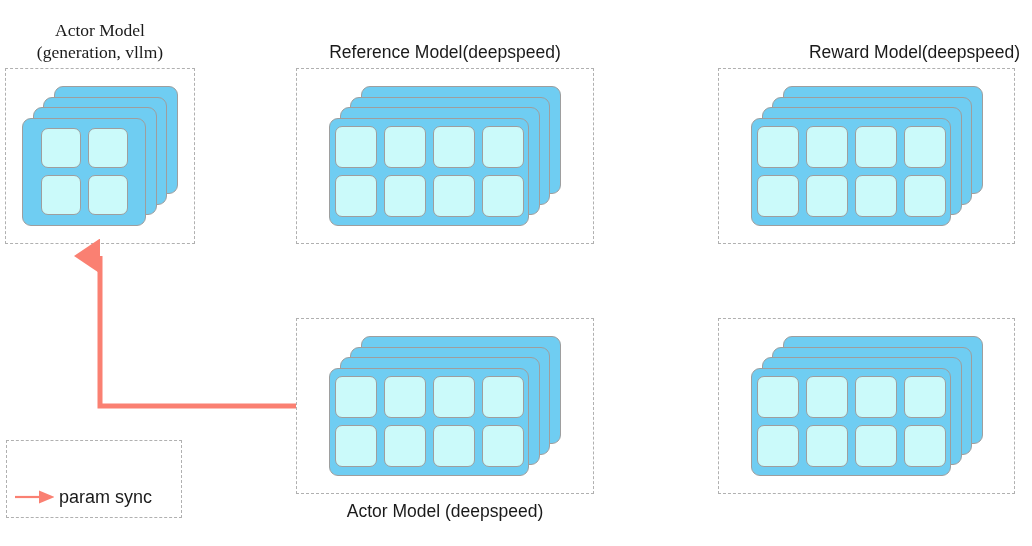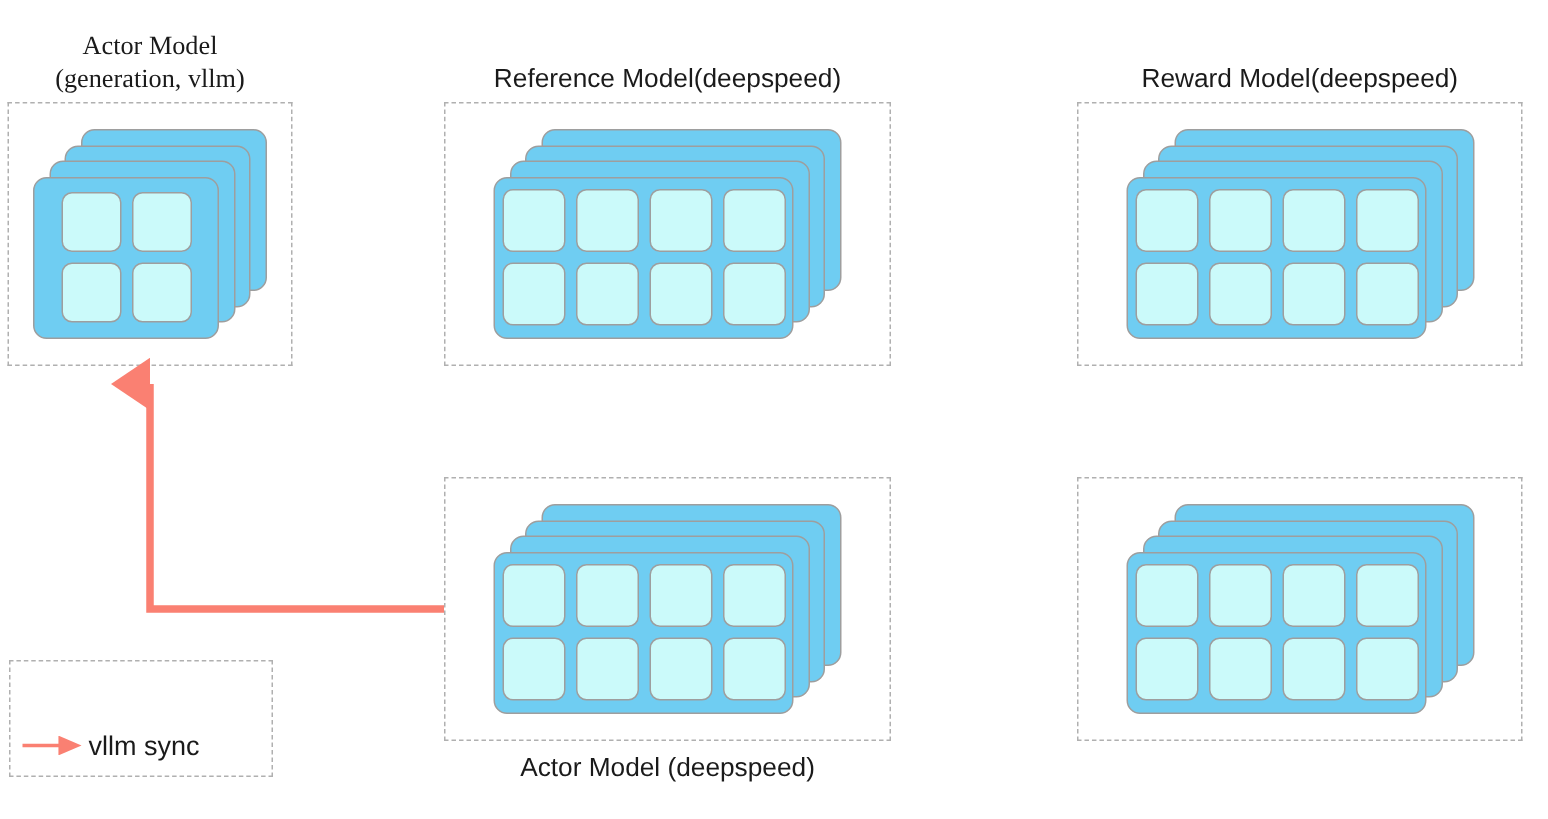--- a/index.html
+++ b/index.html
@@ -140,21 +140,21 @@
             <div class="cell" style="background: rgb(203, 250, 250); border-color: rgb(158, 158, 158);"></div>
             <div class="cell" style="background: rgb(203, 250, 250); border-color: rgb(158, 158, 158);"></div>
             <div class="cell" style="background: rgb(203, 250, 250); border-color: rgb(158, 158, 158);"></div>
             <div class="cell" style="background: rgb(203, 250, 250); border-color: rgb(158, 158, 158);"></div>
             <div class="cell" style="background: rgb(203, 250, 250); border-color: rgb(158, 158, 158);"></div>
           </div>
         </div>
       </div>
       <div class="group" style="left: 718px; top: 68px; width: 297px; height: 176px;">
         <div class="dashed-box" style="border-color: rgb(176, 176, 176);"></div>
-        <div class="caption above" style="color: rgb(26, 26, 26);">Reward Model(deepspeed)</div>
+        <div class="caption above" style="color: rgb(26, 26, 26); margin-left: 48px;">Reward Model(deepspeed)</div>
         <div class="stack" style="left: 33px; top: 18px; width: 231.5px; height: 139.5px;">
           <div class="card" style="background: rgb(111, 205, 242); border-color: rgb(158, 158, 158); width: 200px; height: 108px; left: 31.5px; top: 0px; z-index: 1;"></div>
           <div class="card" style="background: rgb(111, 205, 242); border-color: rgb(158, 158, 158); width: 200px; height: 108px; left: 21px; top: 10.5px; z-index: 2;"></div>
           <div class="card" style="background: rgb(111, 205, 242); border-color: rgb(158, 158, 158); width: 200px; height: 108px; left: 10.5px; top: 21px; z-index: 3;"></div>
           <div class="card front cols4" style="background: rgb(111, 205, 242); border-color: rgb(158, 158, 158); width: 200px; height: 108px; left: 0px; top: 31.5px; z-index: 4;">
             <div class="cell" style="background: rgb(203, 250, 250); border-color: rgb(158, 158, 158);"></div>
             <div class="cell" style="background: rgb(203, 250, 250); border-color: rgb(158, 158, 158);"></div>
             <div class="cell" style="background: rgb(203, 250, 250); border-color: rgb(158, 158, 158);"></div>
             <div class="cell" style="background: rgb(203, 250, 250); border-color: rgb(158, 158, 158);"></div>
             <div class="cell" style="background: rgb(203, 250, 250); border-color: rgb(158, 158, 158);"></div>
@@ -214,16 +214,16 @@
 
   <div id="legend" style="left: 6px; top: 440px; width: 176px; height: 78px; border-color: rgb(176, 176, 176);">
     <svg id="legend-arrow" width="46" height="16" viewBox="0 0 46 16" style="left: 7px; top: 48px;">
       <defs>
         <marker id="legend-head" markerWidth="7" markerHeight="6" refX="3.2" refY="3" orient="auto" markerUnits="strokeWidth">
           <path d="M 0 0 L 7 3 L 0 6 Z" fill="#FA8072"></path>
         </marker>
       </defs>
       <line x1="1" y1="8" x2="32" y2="8" stroke="#FA8072" stroke-width="2.2" marker-end="url(#legend-head)"></line>
     </svg>
-    <div id="legend-label" style="left: 52px; top: 46px; color: rgb(26, 26, 26);">vllm sync</div>
+    <div id="legend-label" style="left: 52px; top: 46px; color: rgb(26, 26, 26);">param sync</div>
   </div>
 
 </div>
 
 </body></html>

